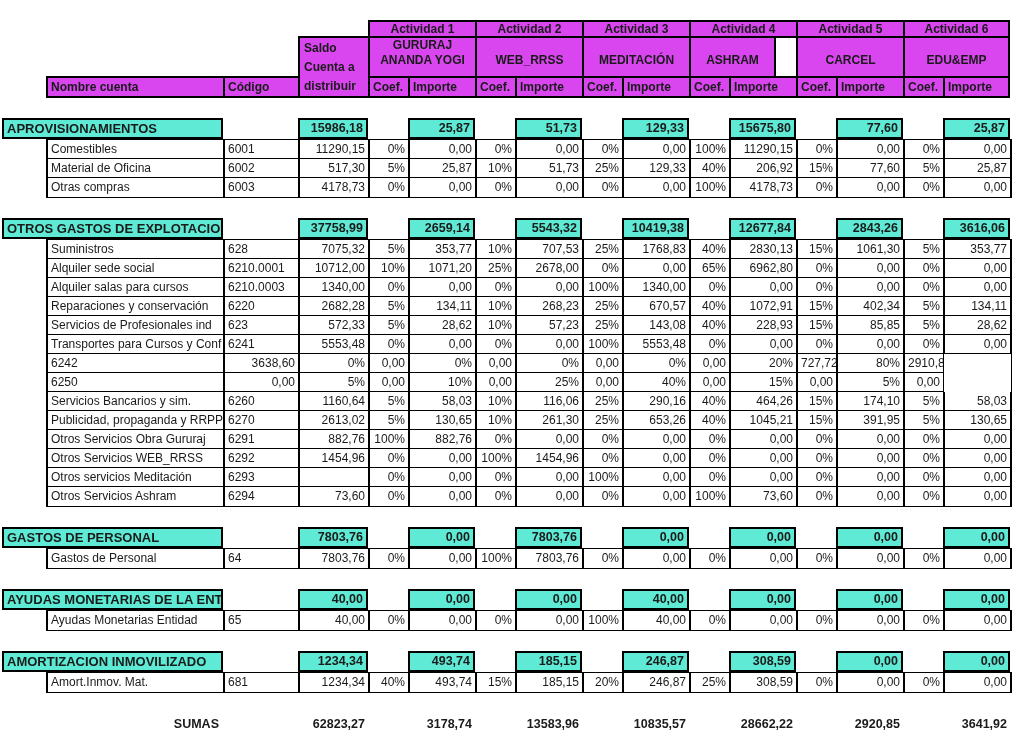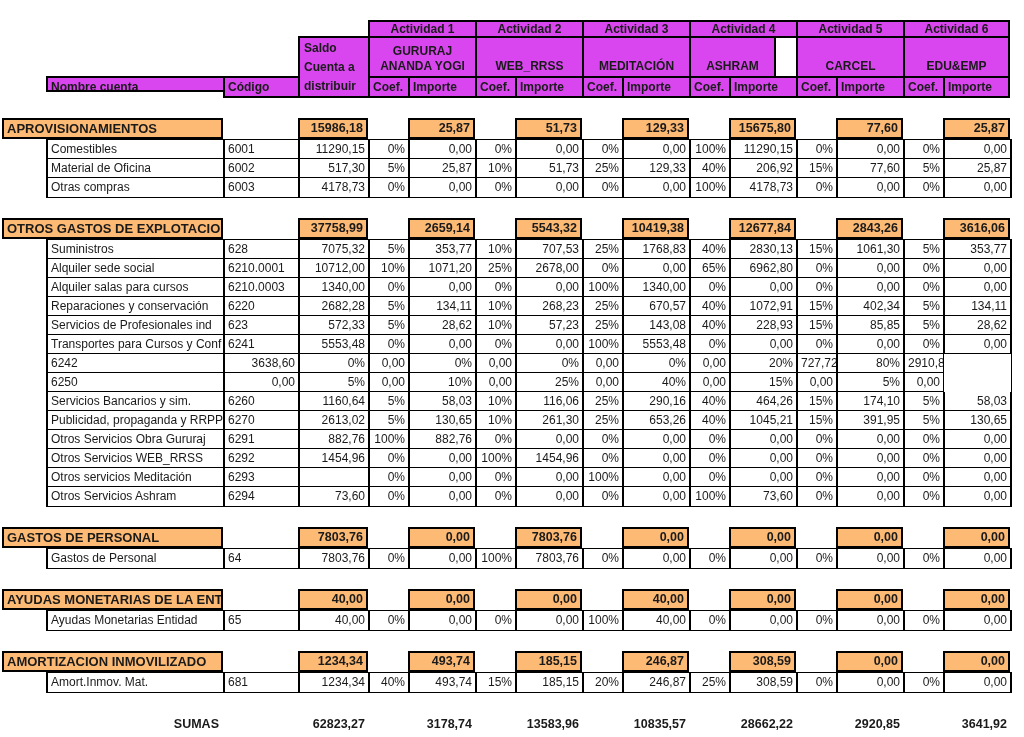--- a/index.html
+++ b/index.html
@@ -5,30 +5,30 @@
   html,body{margin:0;padding:0;background:#fff;}
   body{width:1024px;height:737px;font-family:"Liberation Sans",sans-serif;color:#1a1a1a;overflow:hidden;}
   #page{position:relative;width:1024px;height:737px;background:#ffffff;}
 
   
   #hdr{position:relative;height:98px;width:1012px;}
   .hbox{position:absolute;border:2px solid #000;box-sizing:border-box;background:#d946ef;
         font-weight:bold;font-size:12px;white-space:nowrap;overflow:hidden;}
   .cap{text-align:center;line-height:14px;}
   .aname{display:flex;align-items:flex-end;justify-content:center;text-align:center;
-         line-height:15px;padding-bottom:2px;white-space:normal;}
+         line-height:15px;padding-bottom:8px;white-space:normal;}
   .lab{padding-left:3px;line-height:18px;}
   .saldo-hdr{padding:1px 0 0 4px;line-height:19px;}
   .saldo-hdr span{display:block;}
 
   
   .sec-hdr{display:grid;grid-template-columns:221px 75px 70px repeat(6,40px 67px);
            margin-left:2px;margin-top:20px;}
   .tbox{border:2px solid #000;height:21px;line-height:17px;box-sizing:border-box;
-        font-weight:bold;white-space:nowrap;overflow:hidden;background:#fdba74;}
+        font-weight:bold;white-space:nowrap;overflow:hidden;background:#5eead4;}
   .title{padding-left:3px;font-size:13px;}
   .tval{text-align:right;padding-right:3px;font-size:12.5px;}
   .ghost{border:none;}
 
   
   .rows{margin-left:46px;width:964px;border:1px solid #000;box-sizing:content-box;}
   .row{display:grid;grid-template-columns:177px 75px 70px repeat(6,40px 67px);}
   .c{height:19px;line-height:18px;box-sizing:border-box;font-size:12px;
      border-left:1px solid #000;border-right:1px solid #000;border-bottom:1px solid #000;
      padding:0 3px;white-space:nowrap;overflow:hidden;}
@@ -42,21 +42,21 @@
   .s-label{text-align:right;padding-right:4px;}
   .s-num{text-align:right;padding-right:3px;}
 </style>
 </head>
 <body>
 
 <div id="page">
 
   <div id="hdr">
 
-    <div class="hbox lab" style="left:46px;top:76px;width:179px;height:16px;">Nombre cuenta</div>
+    <div class="hbox lab" style="left:46px;top:76px;width:179px;height:22px;">Nombre cuenta</div>
     <div class="hbox lab" style="left:223px;top:76px;width:77px;height:22px;">Código</div>
     <div class="hbox saldo-hdr" style="left:298px;top:36px;width:72px;height:62px;">
       <span>Saldo</span>
       <span>Cuenta a</span>
       <span>distribuir</span>
     </div>
 
   <div class="hbox cap" style="left: 368px; top: 20px; width: 109px; height: 18px;">Actividad 1</div>
       <div class="hbox aname" style="left: 368px; top: 36px; width: 109px; height: 42px;">GURURAJ ANANDA YOGI</div>
       <div class="hbox lab" style="left: 368px; top: 76px; width: 42px; height: 22px;">Coef.</div>

